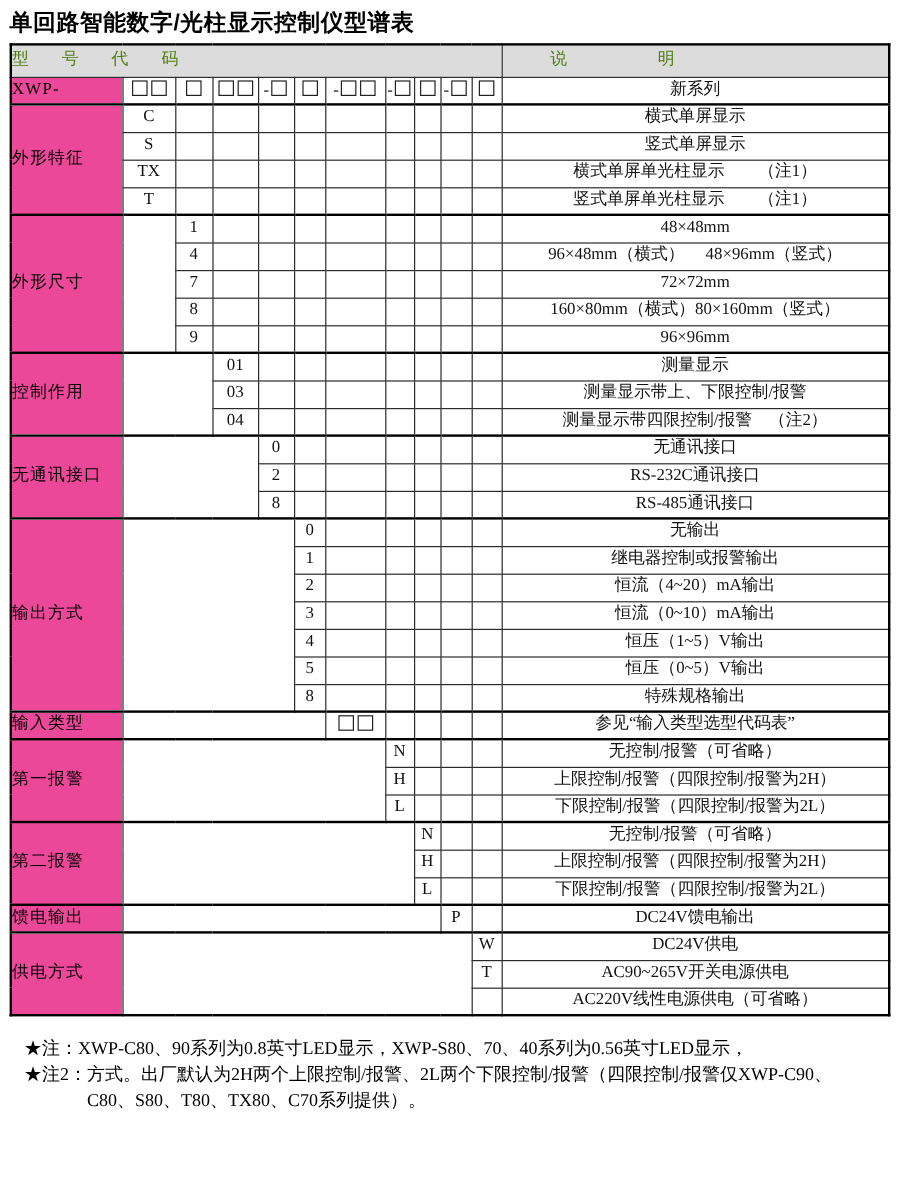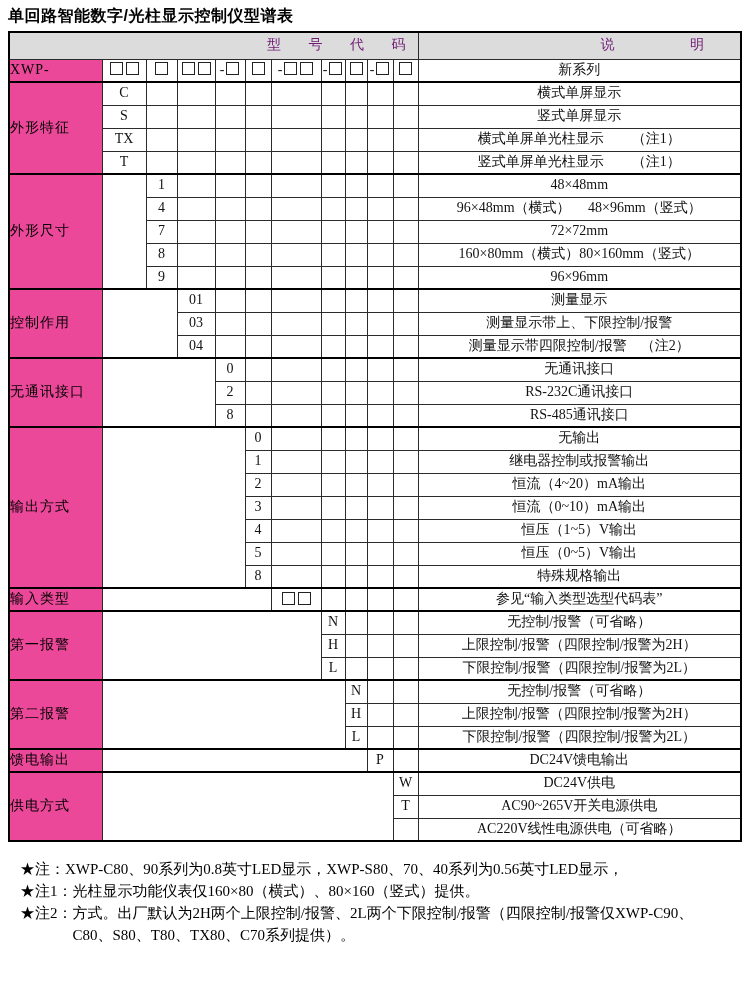--- a/index.html
+++ b/index.html
@@ -3,37 +3,37 @@
 <meta charset="utf-8">
 <style>
   html,body{margin:0;padding:0;background:#fff;}
   body{
     width:750px;height:985px;position:relative;overflow:hidden;
     font-family:"Liberation Serif","DejaVu Serif",serif;
     color:#111;
   }
   .page-title{
     font-family:"Liberation Sans","DejaVu Sans",sans-serif;
-    font-weight:bold;font-size:16px;color:#000;
+    font-weight:bold;font-size:19px;color:#000;
     margin:6px 0 4px 8px;letter-spacing:0.5px;
   }
   table.spec{
     border-collapse:collapse;table-layout:fixed;
     margin-left:8px;width:734px;
     border:2px solid #000;
   }
   table.spec td{
     border:1px solid #2b2b2b;
     padding:0;font-size:14px;line-height:1.05;
     overflow:hidden;white-space:nowrap;
   }
   tr.hdr{height:27px;}
   tr.r{height:23px;}
   td.hd{
-    background:#dcdcdc;text-align:right;font-size:15px;color:#701a75;
+    background:#dcdcdc;text-align:left;font-size:15px;color:#4d7c0f;
   }
   td.hd.left{letter-spacing:12px;}
   td.hd.right{letter-spacing:36px;padding-left:40px;}
   td.lbl{
     background:#ec4899;text-align:left;letter-spacing:1px;color:#000;
   }
   td.code{text-align:center;}
   td.desc{text-align:center;padding-left:8px;}
   tr.sec-start td{border-top-width:2px;border-top-color:#000;}
   .bx{
@@ -415,26 +415,20 @@
 </table>
 
 <div class="notes">
   <div class="note">
     <span class="tag">★注：</span>
     <div class="body">
       <div>XWP-C80、90系列为0.8英寸LED显示，XWP-S80、70、40系列为0.56英寸LED显示，</div>
     </div>
   </div>
   <div class="note">
-    <span class="tag">★注1：</span>
-    <div class="body">
-      <div>光柱显示功能仪表仅160×80（横式）、80×160（竖式）提供。</div>
-    </div>
-  </div>
-  <div class="note">
     <span class="tag">★注2：</span>
     <div class="body">
       <div>方式。出厂默认为2H两个上限控制/报警、2L两个下限控制/报警（四限控制/报警仅XWP-C90、</div>
       <div>C80、S80、T80、TX80、C70系列提供）。</div>
     </div>
   </div>
 </div>
 
 <div class="brand">CCLair 昌林自动化</div>
 

